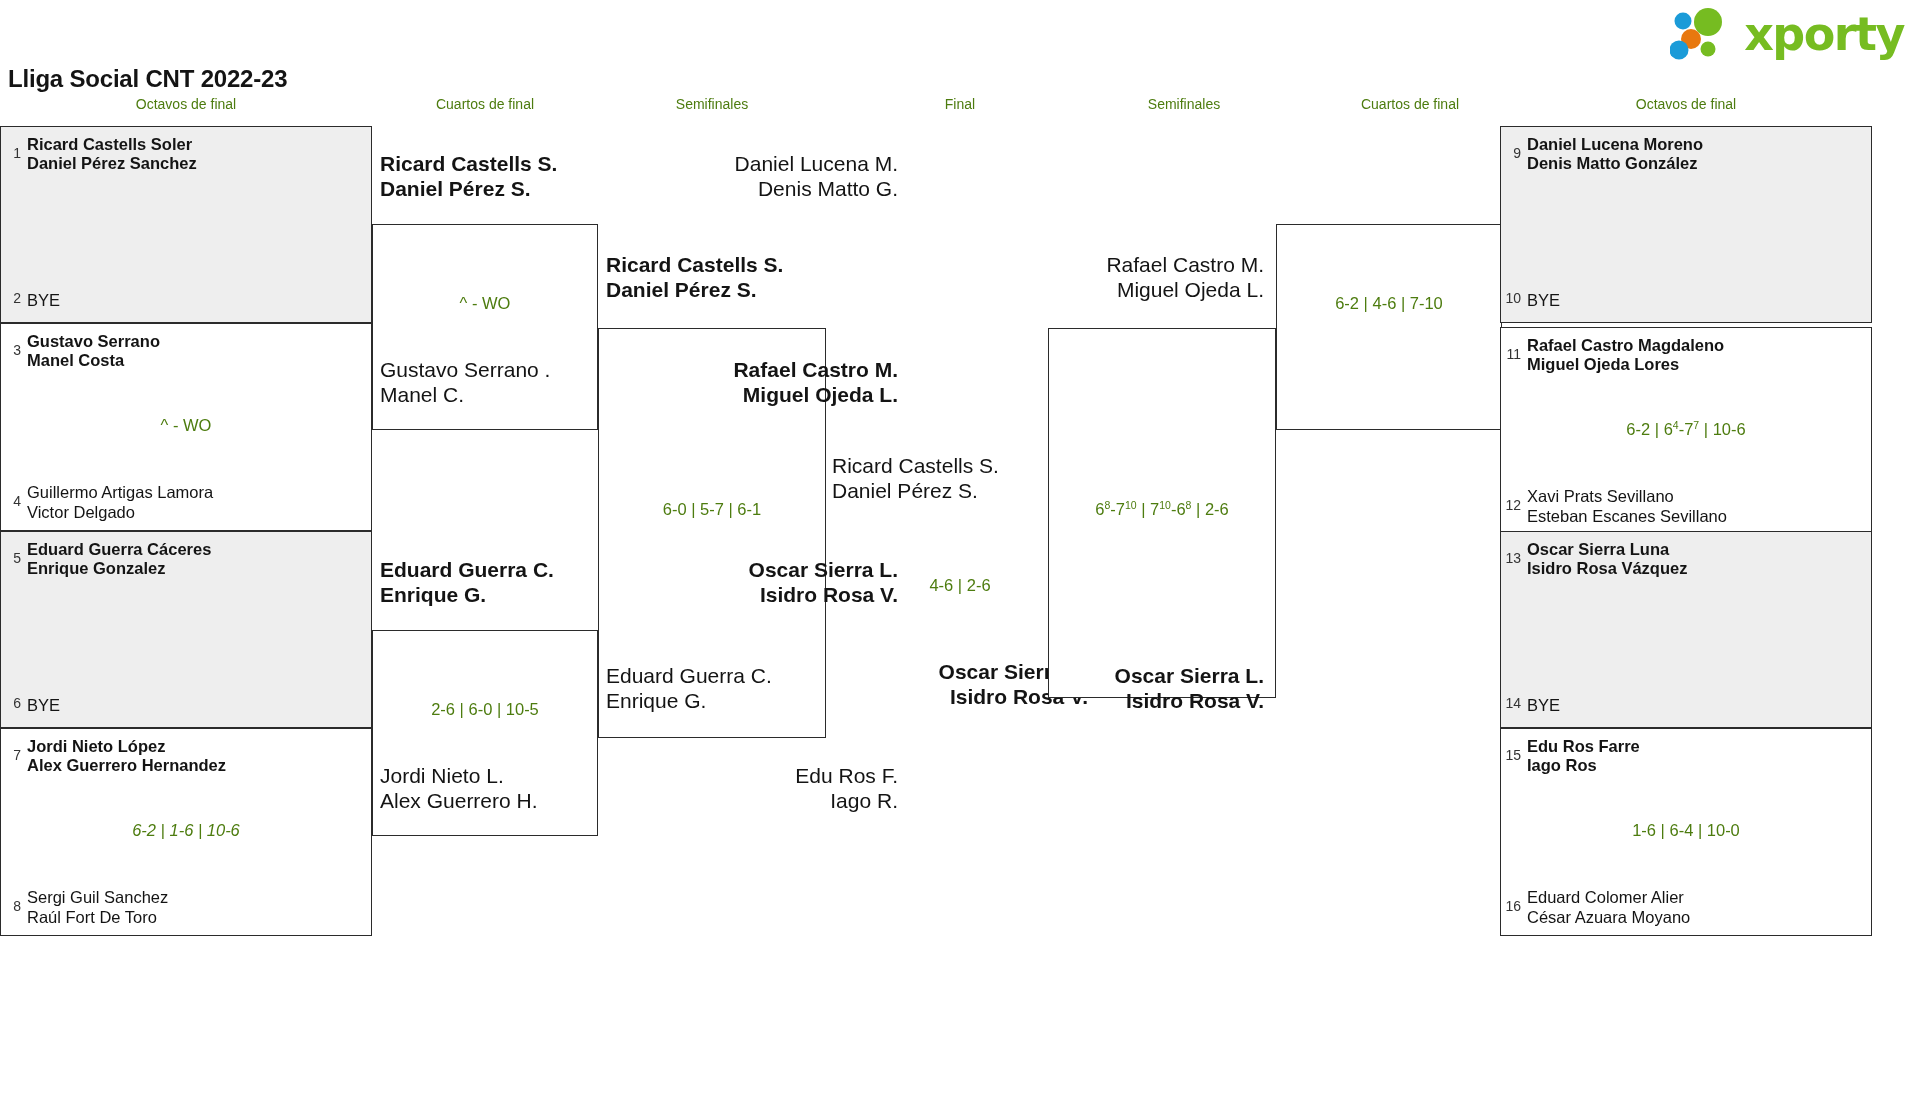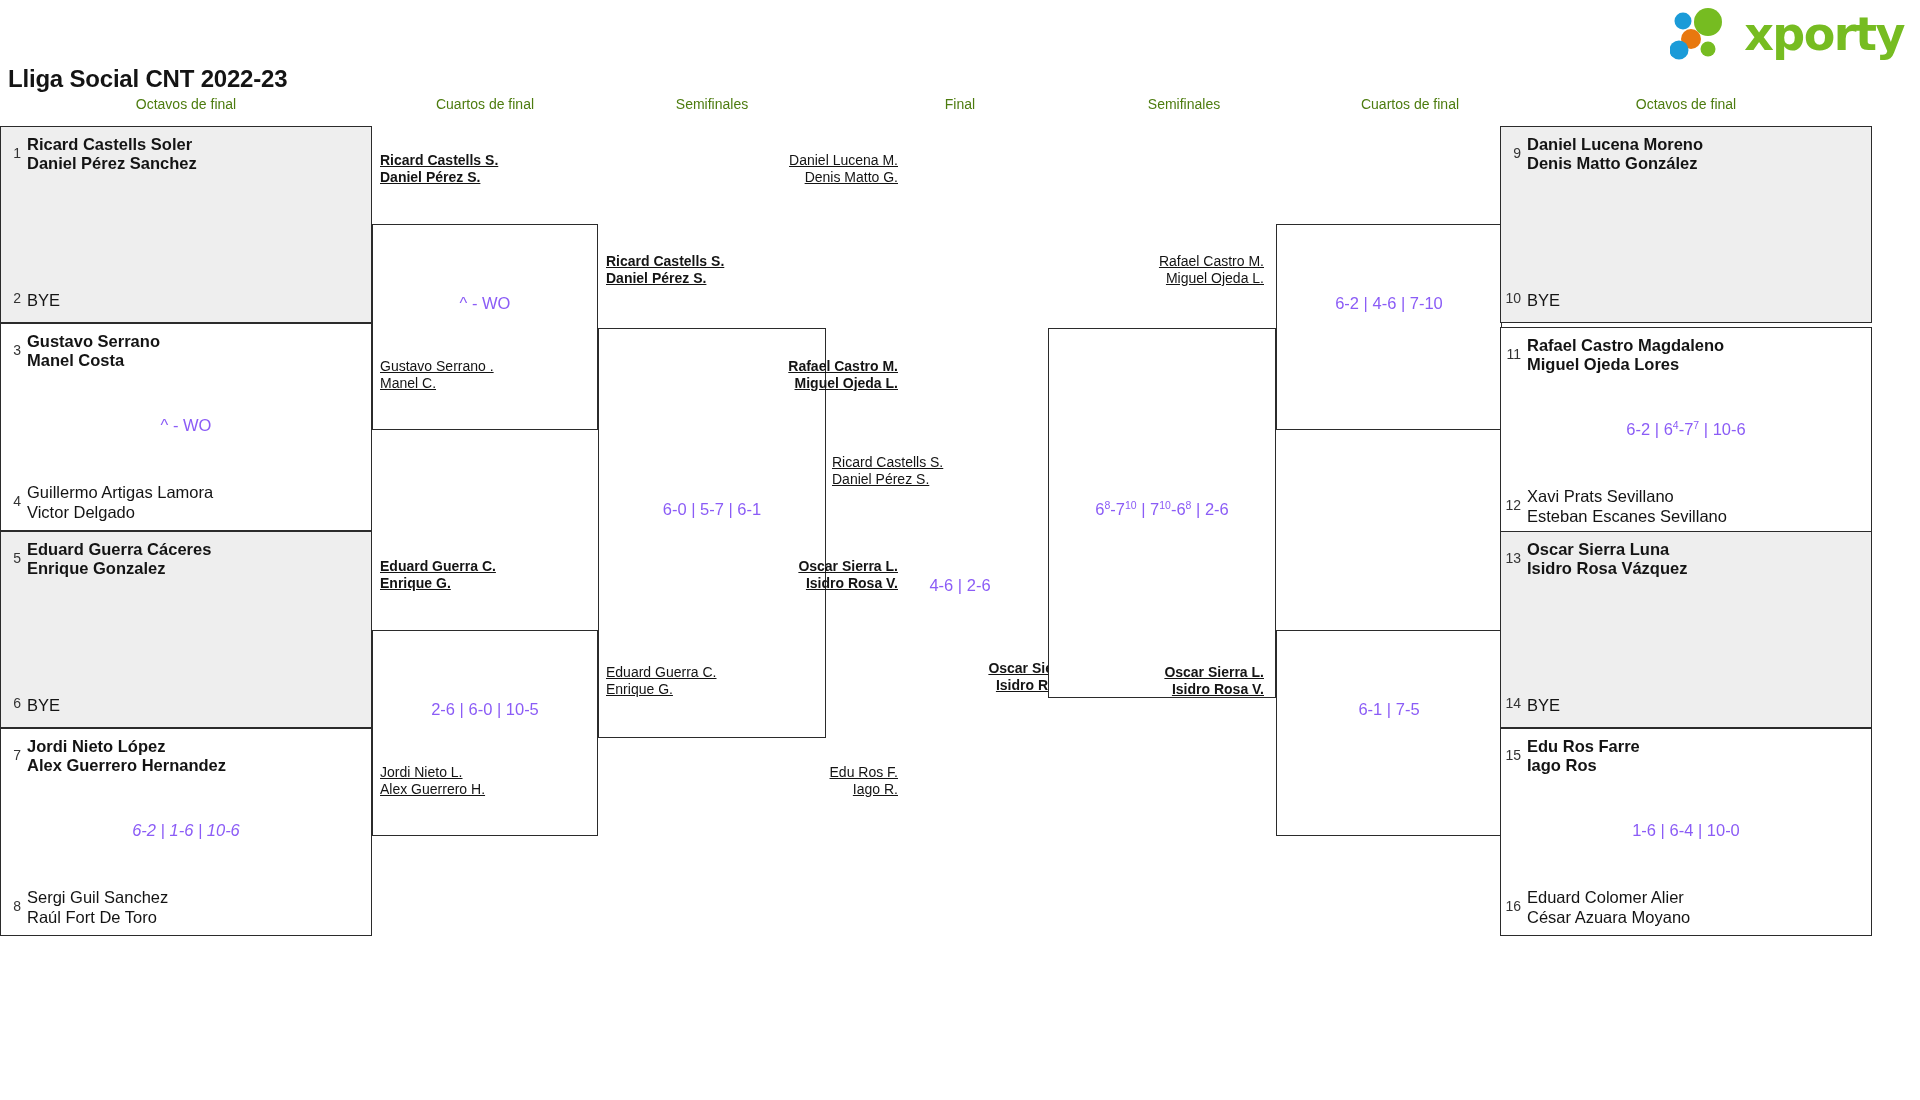--- a/index.html
+++ b/index.html
@@ -63,29 +63,29 @@
     width: 26px; min-width: 26px; text-align: right;
     padding-right: 6px; padding-top: 10px;
   }
   .names { white-space: nowrap; }
   .names .n { display: block; }
   .bold .names { font-weight: 700; }
   .bye { padding-top: 1px; }
 
   .score {
     position: absolute; left: 0; right: 0;
-    text-align: center; font-size: 16.5px; color: #8b5cf6;
+    text-align: center; font-size: 16.5px; color: #4d7c0f;
     white-space: nowrap;
   }
   .score sup { font-size: 10.5px; vertical-align: super; line-height: 0; }
 
   
   .label-block {
-    position: absolute; font-size: 14px; line-height: 1.18;
-    white-space: nowrap; color: #141414; text-decoration: underline;
+    position: absolute; font-size: 21px; line-height: 1.18;
+    white-space: nowrap; color: #141414;
   }
   .label-block.bold { font-weight: 700; }
   .label-block.right { text-align: right; }
   .label-block .n { display: block; }
 </style>
 </head>
 <body>
 
 <div id="root">
 
@@ -252,23 +252,20 @@
   </div>
   <div class="label-block bold right" style="right:1022px; top:358px;">
     <span class="n">Rafael Castro M.</span>
     <span class="n">Miguel Ojeda L.</span>
   </div>
 
   <div class="label-block bold right" style="right:1022px; top:558px;">
     <span class="n">Oscar Sierra L.</span>
     <span class="n">Isidro Rosa V.</span>
   </div>
-  <div class="match" style="left:1276px; top:630px; width:226px; height:206px;">
-    <div class="score" style="top:69px;">6-1 | 7-5</div>
-  </div>
   <div class="label-block right" style="right:1022px; top:764px;">
     <span class="n">Edu Ros F.</span>
     <span class="n">Iago R.</span>
   </div>
 
   <div class="match shaded" style="left:1500px; top:126px; width:372px; height:197px;">
     <div class="slot top bold">
       <span class="seed">9</span>
       <span class="names">
         <span class="n">Daniel Lucena Moreno</span>

